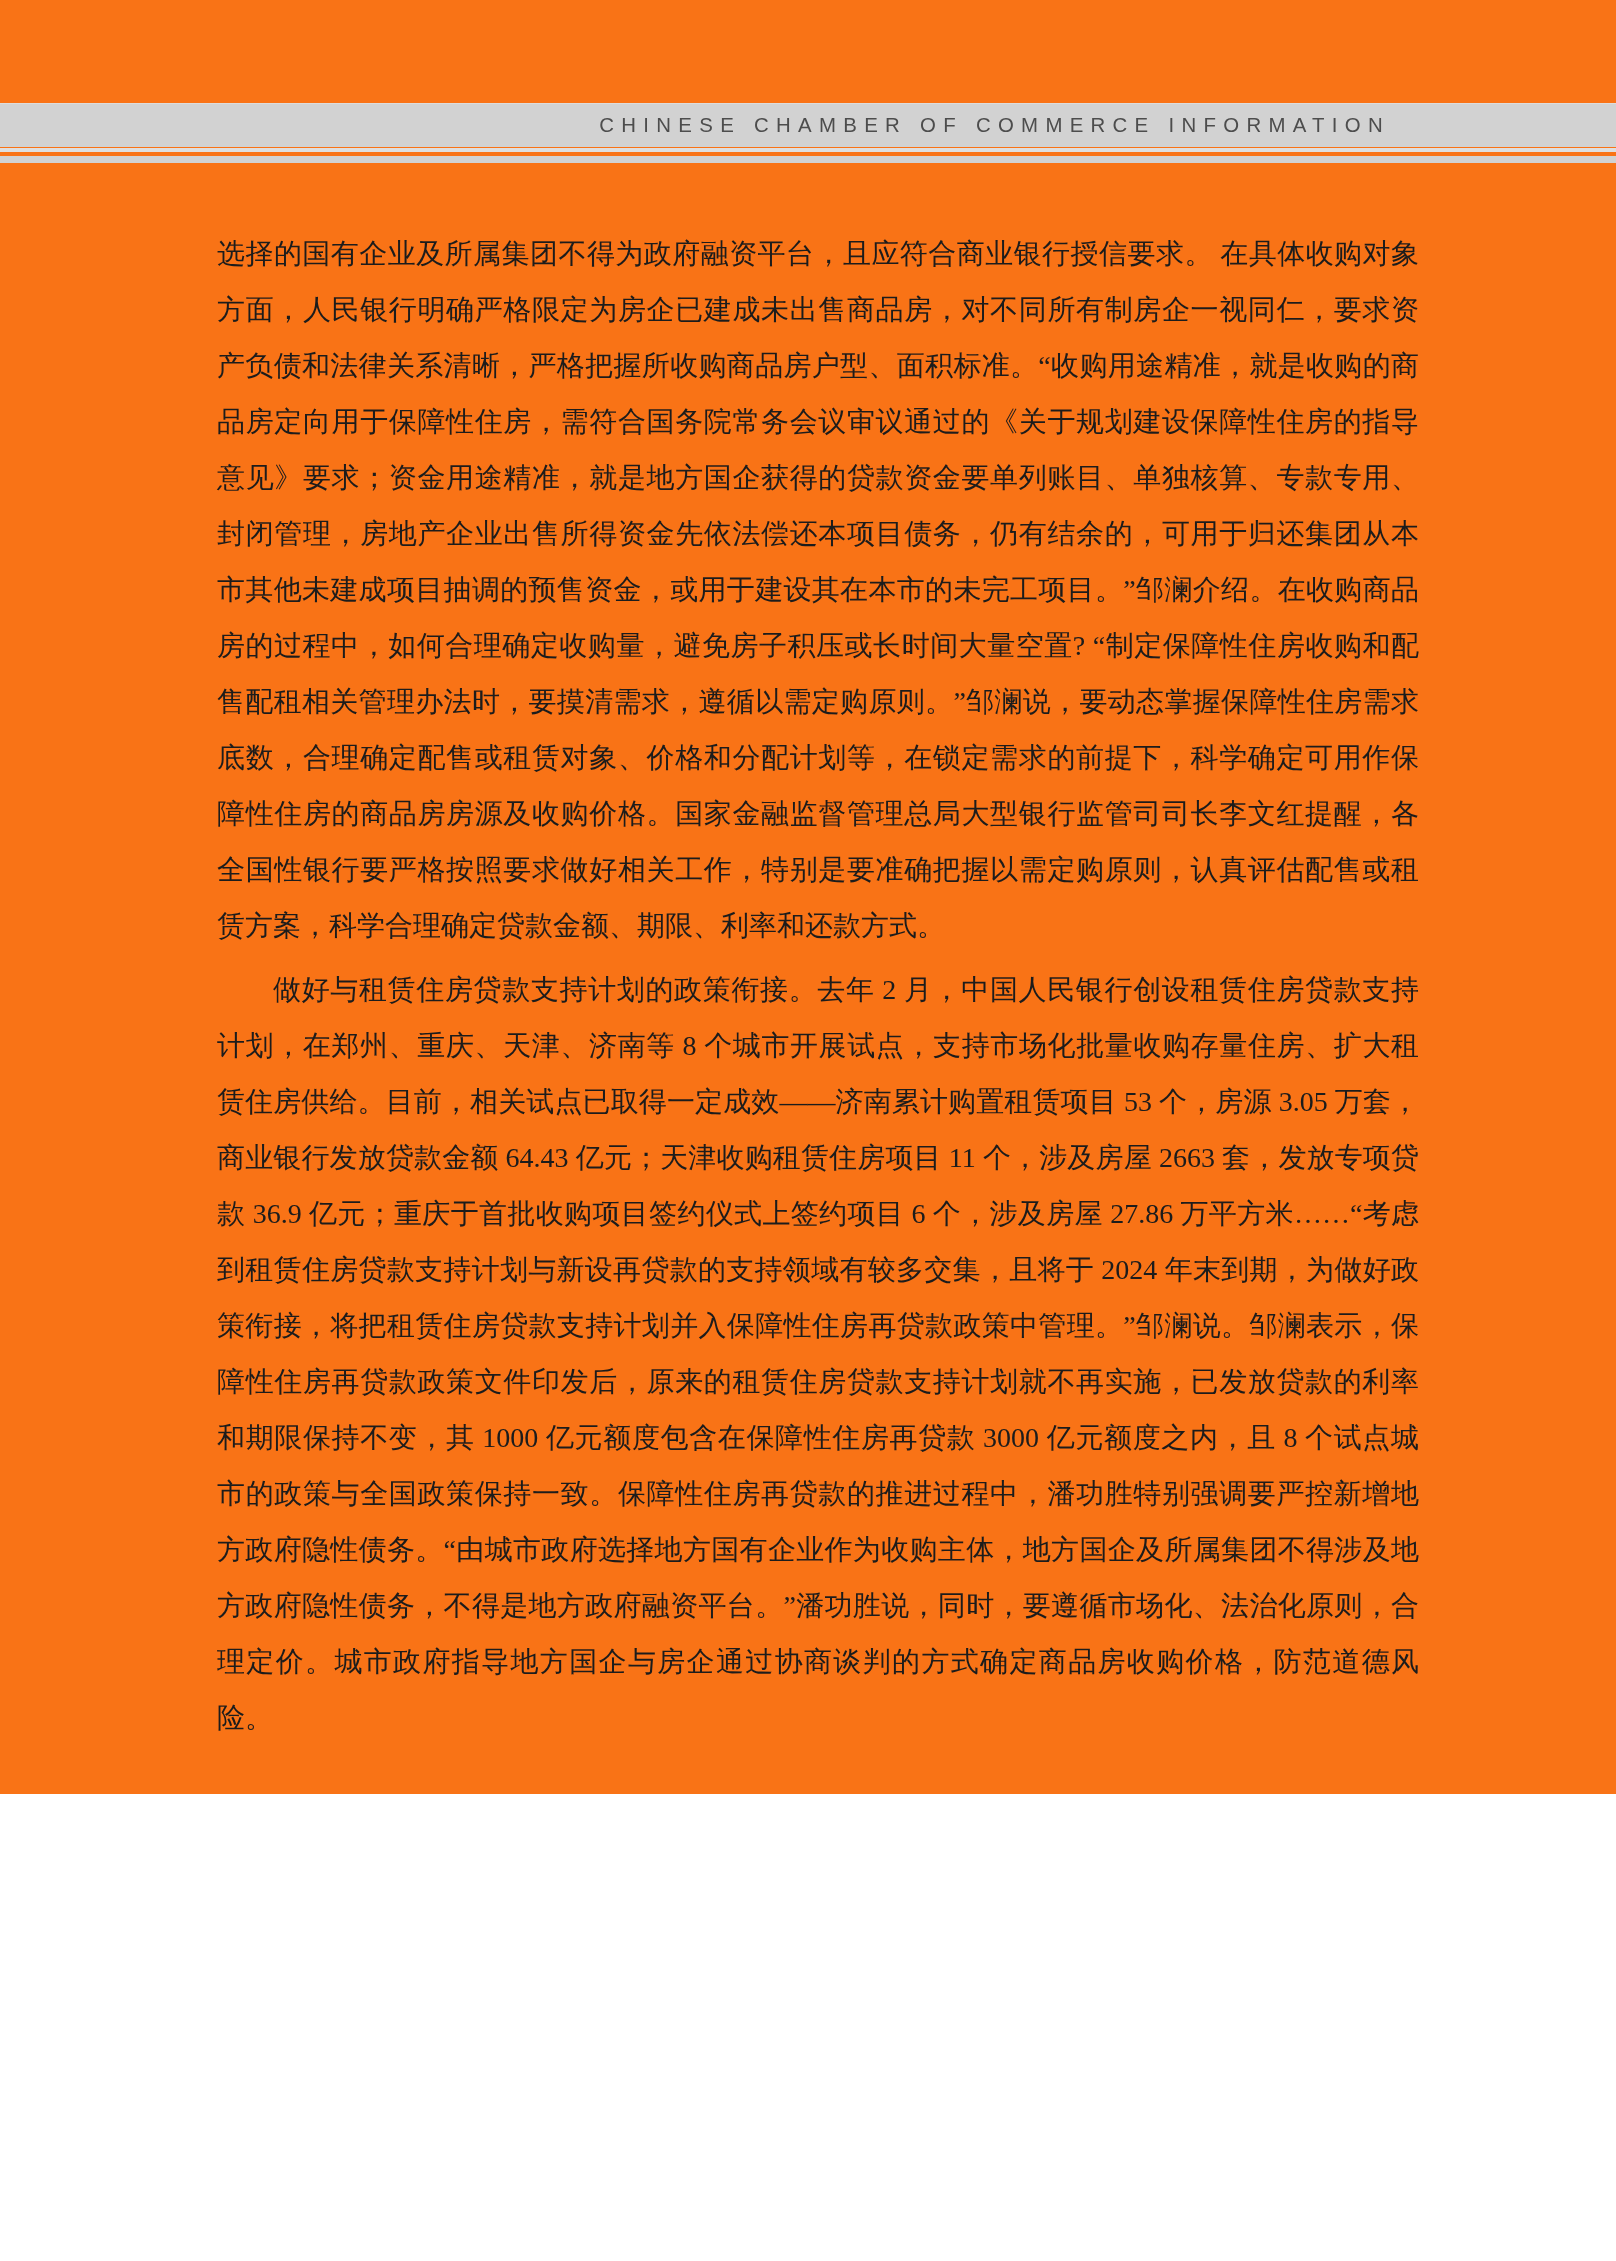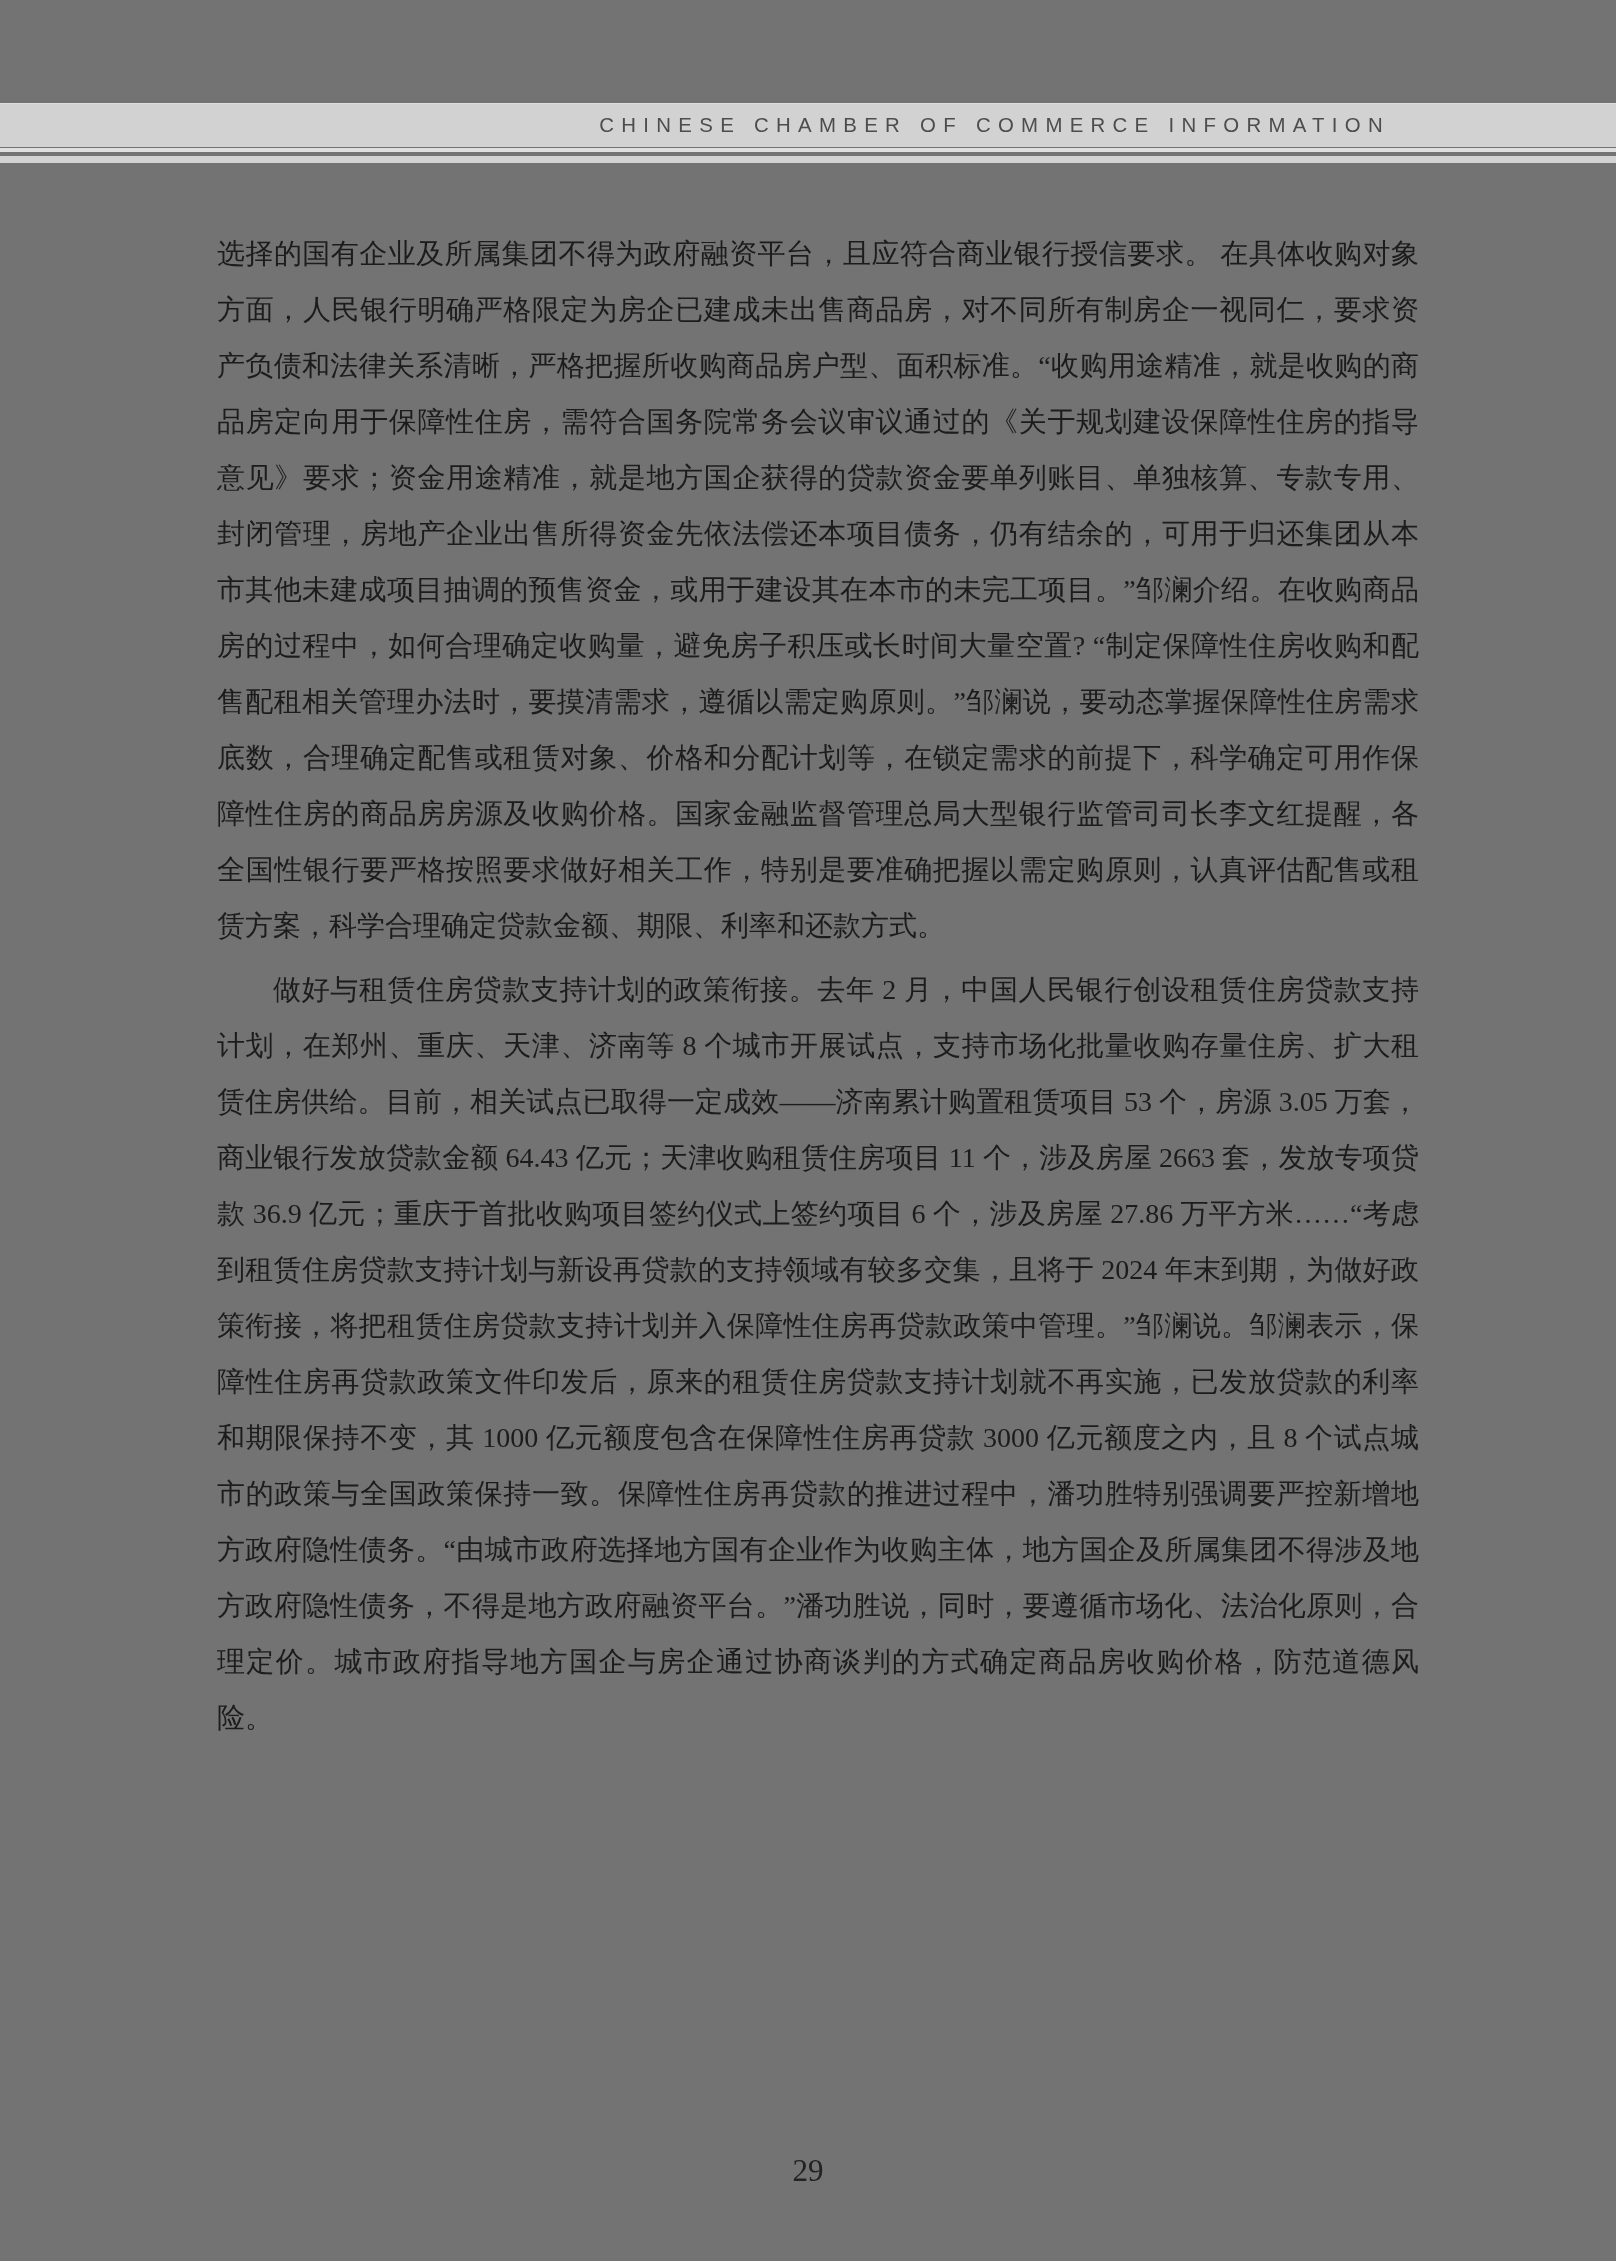--- a/index.html
+++ b/index.html
@@ -3,22 +3,22 @@
 <meta charset="utf-8">
 <style>
   html, body {
     margin: 0;
     padding: 0;
     background: #ffffff;
   }
   .page {
     position: relative;
     width: 1616px;
-    height: 2261px;
-    background: #737373;
+    height: 1794px;
+    background: #f97316;
     overflow: hidden;
     font-family: "Liberation Serif", "DejaVu Serif", serif;
   }
 
   
   .banner {
     position: absolute;
     left: 0;
     top: 103px;
     width: 100%;

